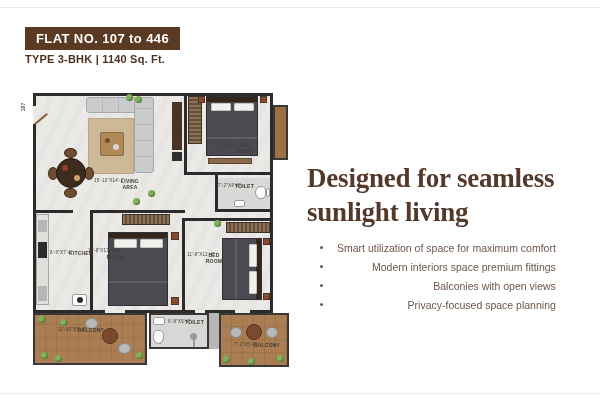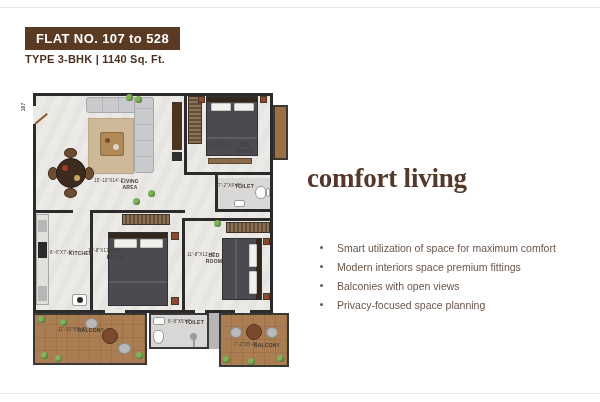--- a/index.html
+++ b/index.html
@@ -11,21 +11,21 @@
   .flat-badge{position:absolute;left:25px;top:27px;background:#5b3a23;color:#fff;
     font-size:13px;font-weight:700;letter-spacing:.4px;padding:4px 11px;}
   .type-line{position:absolute;left:25px;top:53px;color:#4c3120;font-size:11px;
     font-weight:700;letter-spacing:.2px;}
 
   
   .headline{position:absolute;left:307px;top:161px;color:#54382a;
     font-family:"Liberation Serif",serif;font-weight:700;font-size:27px;line-height:34px;letter-spacing:-.2px;}
   .features{position:absolute;left:318px;top:243px;margin:0;padding:0;list-style:none;}
   .features li{position:relative;padding-left:19px;margin-bottom:8px;color:#6b564a;
-    font-size:10.5px;line-height:11px;}
+    font-size:10.5px;line-height:11px;text-align:right;}
   .features li .dot{position:absolute;left:2px;top:3px;width:3px;height:3px;border-radius:50%;
     background:#6b564a;}
 
   
   .plan{position:absolute;left:22px;top:90px;width:270px;height:282px;}
   .plan *{position:absolute;box-sizing:border-box;}
   .floor{left:11px;top:3px;width:240px;height:220px;background:#eceae7;
     background-image:repeating-linear-gradient(115deg,rgba(0,0,0,.025) 0 7px,transparent 7px 15px);}
   .wall{background:#2d2a2c;}
   .wallgap{background:#eceae7;}
@@ -66,25 +66,26 @@
   .unit-no{font:700 5px "Liberation Sans",sans-serif;color:#4a4a4a;transform:rotate(-90deg);}
   .door-leaf{width:16px;height:2px;background:#8a5a32;transform:rotate(-40deg);transform-origin:left center;}
 </style>
 </head>
 <body>
 
 <div class="page">
   <div class="edge-line" style="top:7px"></div>
   <div class="edge-line" style="top:393px"></div>
 
-  <div class="flat-badge">FLAT NO. 107 to 528</div>
+  <div class="flat-badge">FLAT NO. 107 to 446</div>
   <div class="type-line">TYPE 3-BHK | 1140 Sq. Ft.</div>
 
   <div class="headline">
-    <div>comfort living</div>
+    <div>Designed for seamless</div>
+    <div>sunlight living</div>
   </div>
   <ul class="features">
     <li><span class="dot"></span><span>Smart utilization of space for maximum comfort</span></li>
     <li><span class="dot"></span><span>Modern interiors space premium fittings</span></li>
     <li><span class="dot"></span><span>Balconies with open views</span></li>
     <li><span class="dot"></span><span>Privacy-focused space planning</span></li>
   </ul>
 
   <div class="plan">
 

